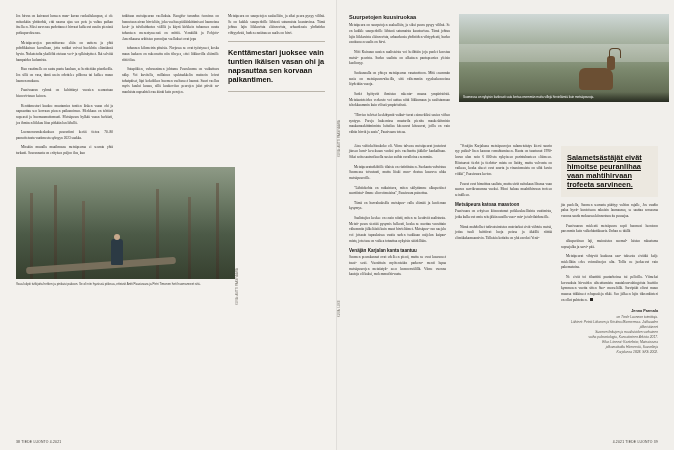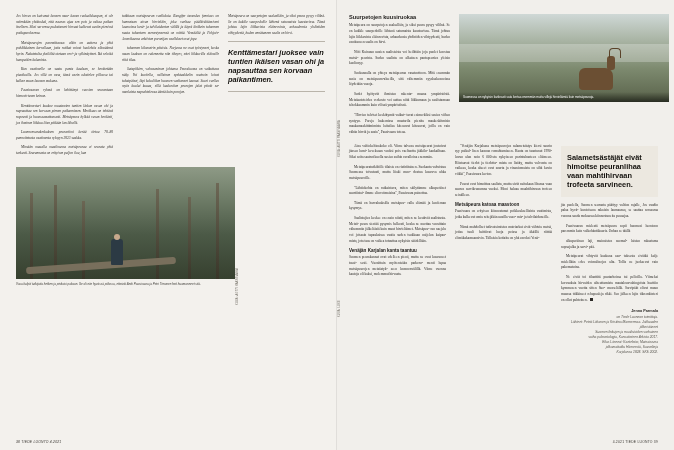--- a/index.html
+++ b/index.html
@@ -14,21 +14,21 @@
     width:674px;height:450px;
     background:#f2f0ec;
     display:flex;
   }
   .page{
     position:relative;
     box-sizing:border-box;
     height:450px;
     background:#f3f1ed;
   }
-  .page-left{width:337px;padding:14px 12px 18px 16px;font-style:italic;}
+  .page-left{width:337px;padding:14px 12px 18px 16px;}
   .page-right{width:337px;padding:14px 16px 18px 12px;background:#f1efeb;}
   .gutter{
     position:absolute;left:336px;top:0;width:3px;height:450px;
     background:linear-gradient(to right, rgba(0,0,0,0.10), rgba(0,0,0,0.03), rgba(0,0,0,0.10));
   }
 
   
   .cols{display:flex;gap:9px;}
   .col{width:105px;}
   .col-r{width:101px;}
@@ -67,20 +67,21 @@
     color:#15130f;
     margin:2px 0 6px 0;
     border-top:1px solid #b9b4aa;
     border-bottom:1px solid #b9b4aa;
     padding:6px 0 6px 0;
   }
   .pullquote.boxed{
     border:none;
     background:#ece8e0;
     padding:7px 6px;
+    text-decoration:underline;
   }
 
   
   .photo{
     position:relative;
     background:#6d6a60;
     overflow:hidden;
   }
   .photo .cap{
     position:absolute;

